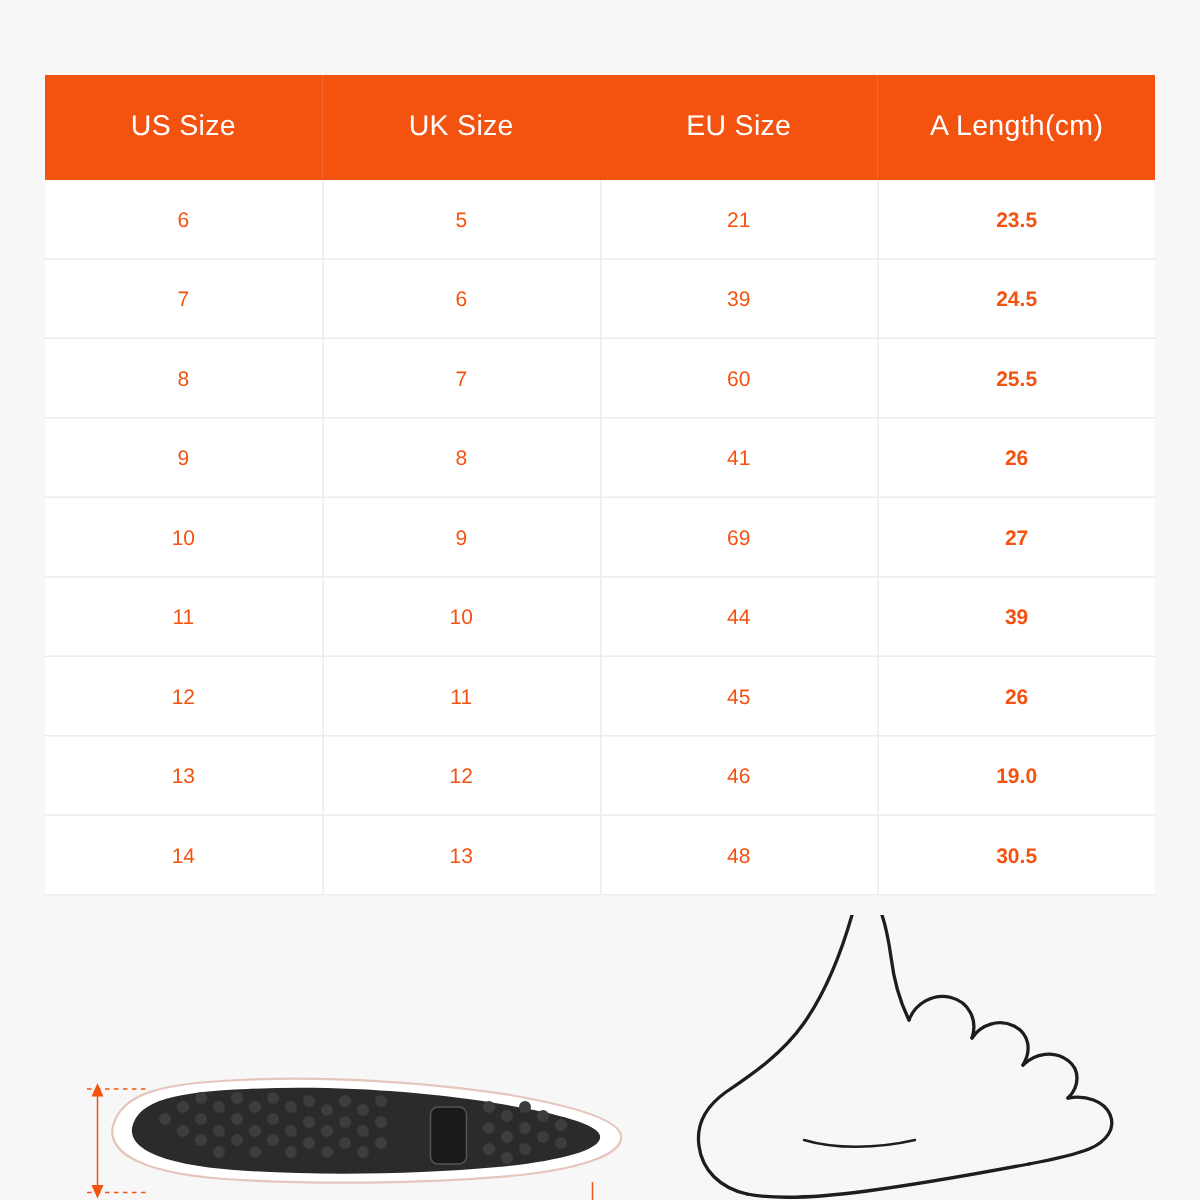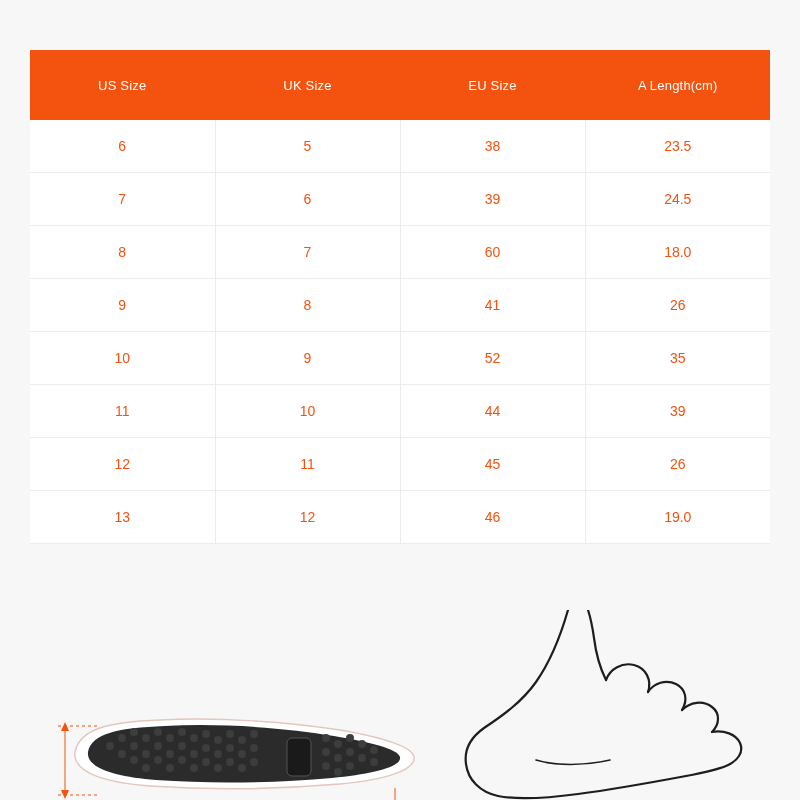--- a/index.html
+++ b/index.html
@@ -29,21 +29,21 @@
     background: #ffffff;
   }
   table.size-table {
     width: 100%;
     border-collapse: collapse;
     table-layout: fixed;
   }
   table.size-table thead th {
     background: #f4520f;
     color: #ffffff;
-    font-size: 13px;
+    font-size: 19px;
     font-weight: normal;
     height: 68px;
     text-align: center;
     border-right: 1px solid #f4520f;
     letter-spacing: .2px;
   }
   table.size-table thead th:last-child {
     border-right: none;
     margin-top: 45px;
   }
@@ -51,20 +51,21 @@
     height: 50px;
     text-align: center;
     font-size: 14px;
     color: #f4520f;
     background: #ffffff;
     border-bottom: 1px solid #ececec;
     border-right: 1px solid #ececec;
   }
   table.size-table tbody td:last-child {
     border-right: none;
+    font-weight: bold;
   }
   table.size-table tbody tr:last-child td {
     border-bottom: 1px solid #ececec;
   }
 
   
   .illustrations {
     position: absolute;
     left: 0;
     top: 600px;
@@ -99,64 +100,70 @@
           <th>US Size</th>
           <th>UK Size</th>
           <th>EU Size</th>
           <th>A Length(cm)</th>
         </tr>
       </thead>
       <tbody>
         <tr>
           <td>6</td>
           <td>5</td>
-          <td>38</td>
+          <td>21</td>
           <td>23.5</td>
         </tr>
         <tr>
           <td>7</td>
           <td>6</td>
           <td>39</td>
           <td>24.5</td>
         </tr>
         <tr>
           <td>8</td>
           <td>7</td>
           <td>60</td>
-          <td>18.0</td>
+          <td>25.5</td>
         </tr>
         <tr>
           <td>9</td>
           <td>8</td>
           <td>41</td>
           <td>26</td>
         </tr>
         <tr>
           <td>10</td>
           <td>9</td>
-          <td>52</td>
-          <td>35</td>
+          <td>69</td>
+          <td>27</td>
         </tr>
         <tr>
           <td>11</td>
           <td>10</td>
           <td>44</td>
           <td>39</td>
         </tr>
         <tr>
           <td>12</td>
           <td>11</td>
           <td>45</td>
           <td>26</td>
         </tr>
         <tr>
           <td>13</td>
           <td>12</td>
           <td>46</td>
           <td>19.0</td>
+        </tr>
+        <tr>
+          <td>14</td>
+          <td>13</td>
+          <td>48</td>
+          <td>30.5</td>
         </tr>
       </tbody>
     </table>
   </div>
 
   <div class="illustrations">
 
     <div class="shoe-fig">
       <svg width="380" height="140" viewBox="0 0 380 140">
 

